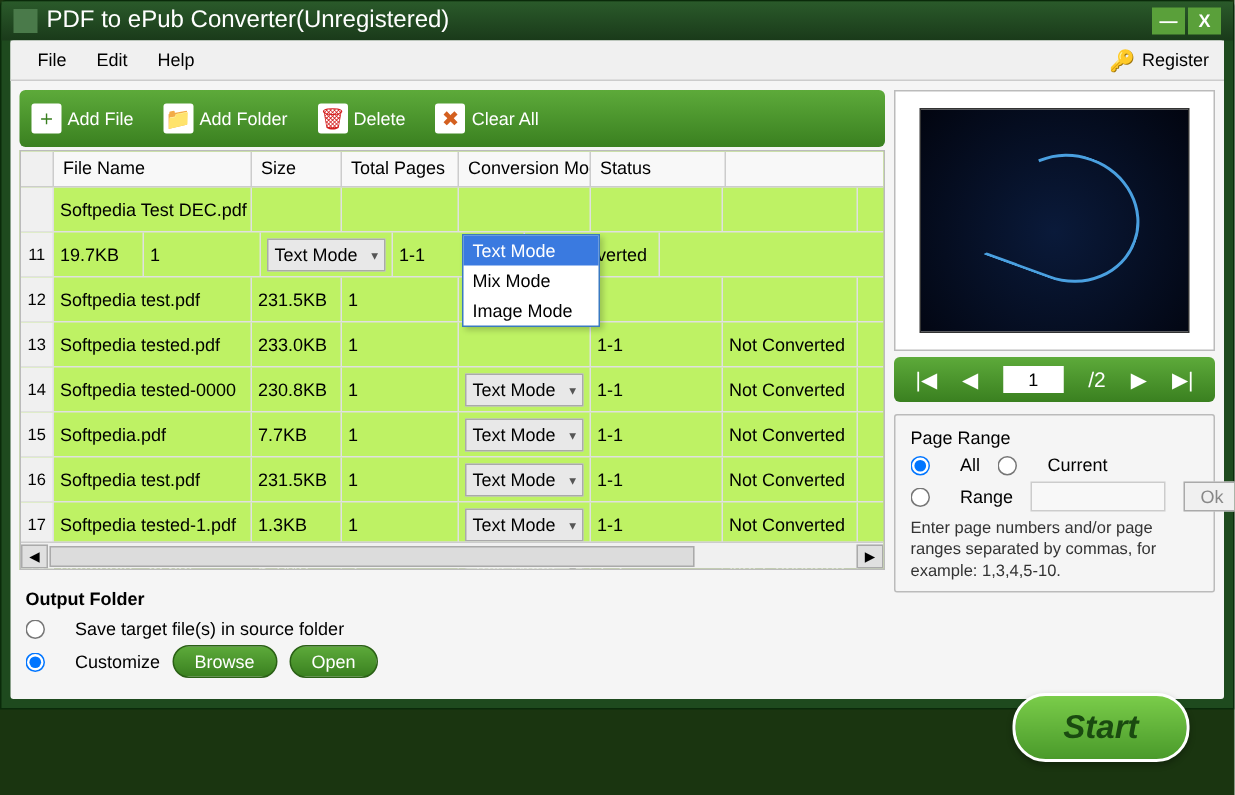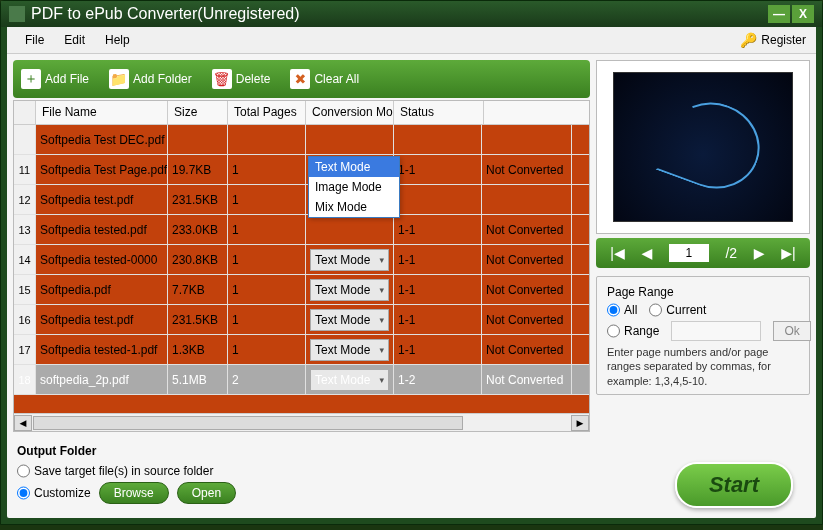--- a/index.html
+++ b/index.html
@@ -13,21 +13,21 @@
 .content { background: #f5f5f5; margin: 0 6px 6px 6px; border-radius: 2px; padding: 0; }
 .menubar { background: #f0f0f0; padding: 4px 8px; display: flex; align-items: center; border-bottom: 1px solid #ccc; position: relative; }
 .menubar-item { padding: 2px 10px; cursor: pointer; }
 .register { position: absolute; right: 10px; display: flex; align-items: center; gap: 4px; cursor: pointer; }
 .key-icon { color: #d4a020; font-size: 14px; }
 .body { display: flex; padding: 6px; gap: 6px; }
 .left { flex: 1; display: flex; flex-direction: column; }
 .toolbar { background: linear-gradient(#5daa3a, #3a8020); border-radius: 4px; padding: 6px 8px; display: flex; gap: 20px; align-items: center; color: #fff; height: 38px; }
 .tool-btn { display: flex; align-items: center; gap: 4px; cursor: pointer; color: #fff; }
 .tool-icon { width: 20px; height: 20px; background: #fff; border-radius: 2px; display: flex; align-items: center; justify-content: center; font-size: 14px; }
-.table-wrap { border: 1px solid #bbb; margin-top: 2px; height: 332px; overflow: hidden; background: #c2410c; position: relative; }
+.table-wrap { border: 1px solid #bbb; margin-top: 2px; height: 280px; overflow: hidden; background: #bef264; position: relative; }
 .thead { display: flex; background: #f8f8f8; border-bottom: 1px solid #ccc; height: 24px; }
 .th { border-right: 1px solid #ccc; padding: 4px 6px; overflow: hidden; white-space: nowrap; }
 .tbody { overflow: hidden; position: relative; }
 .tr { display: flex; border-bottom: 1px solid #e0e0e0; height: 30px; align-items: center; }
 .tr.sel { background: #aaa; color: #fff; }
 .td { border-right: 1px solid #e0e0e0; padding: 3px 4px; overflow: hidden; white-space: nowrap; height: 100%; display: flex; align-items: center; }
 .c-idx { width: 22px; background: #f0f0f0; justify-content: center; font-size: 11px; }
 .c-name { width: 132px; }
 .c-size { width: 60px; }
 .c-pages { width: 78px; }
@@ -54,21 +54,21 @@
 .preview-img::after { content: ""; position: absolute; left: 30%; top: 20%; width: 50%; height: 55%; border: 2px solid #4aa0e0; border-left-color: transparent; border-radius: 50% 50% 50% 0; transform: rotate(20deg); }
 .nav { background: linear-gradient(#5daa3a, #3a8020); border-radius: 4px; height: 30px; display: flex; align-items: center; justify-content: space-around; color: #fff; padding: 0 6px; }
 .nav span { cursor: pointer; font-size: 14px; }
 .nav input { width: 40px; text-align: center; height: 18px; border: 1px solid #fff; }
 .page-range { border: 1px solid #bbb; border-radius: 2px; padding: 8px 8px 6px 10px; position: relative; margin-top: 4px; }
 .pr-row { display: flex; align-items: center; gap: 12px; margin: 4px 0; }
 .pr-row input[type=text] { width: 90px; height: 20px; border: 1px solid #ccc; background: #f8f8f8; }
 .ok-btn { background: #f0f0f0; border: 1px solid #aaa; padding: 2px 10px; cursor: pointer; color: #888; }
 .hint { font-size: 11px; color: #333; margin-top: 4px; line-height: 1.3; }
 .start-btn { position: absolute; right: 30px; bottom: 22px; background: linear-gradient(#7acc4a, #4a9a2a); border: 2px solid #fff; border-radius: 22px; padding: 8px 32px; font-size: 22px; font-weight: bold; font-style: italic; color: #1a4a10; cursor: pointer; box-shadow: 0 2px 4px rgba(0,0,0,.3); }
-label { display: flex; gap: 4px; cursor: pointer; }
+label { display: flex; align-items: center; gap: 20px; cursor: pointer; }
 </style>
 </head>
 <body>
 
 <div class="window">
   <div class="titlebar">
     <span class="titlebar-icon"></span>
     <span class="titlebar-title">PDF to ePub Converter(Unregistered)</span>
     <div class="titlebar-btns">
       <span>—</span>
@@ -122,21 +122,20 @@
                 <div class="td c-idx"></div>
                 <div class="td c-name">Softpedia Test DEC.pdf</div>
                 <div class="td c-size"></div>
                 <div class="td c-pages"></div>
                 <div class="td c-mode"></div>
                 <div class="td c-selpage"></div>
                 <div class="td c-status"></div>
               </div>
               <div class="tr">
                 <div class="td c-idx">11</div>
-                <div class="td c-name">Softpedia Test Page.pdf</div>
                 <div class="td c-size">19.7KB</div>
                 <div class="td c-pages">1</div>
                 <div class="td c-mode">
                   <div class="mode-select">
                     <span>Text Mode</span>
                     <span class="arr">▾</span>
                   </div>
                 </div>
                 <div class="td c-selpage">1-1</div>
                 <div class="td c-status">Not Converted</div>
@@ -226,22 +225,22 @@
                     <span class="arr">▾</span>
                   </div>
                 </div>
                 <div class="td c-selpage">1-2</div>
                 <div class="td c-status">Not Converted</div>
               </div>
             </div>
 
           <div class="dropdown">
             <div class="dropdown-item hi">Text Mode</div>
+            <div class="dropdown-item">Mix Mode</div>
             <div class="dropdown-item">Image Mode</div>
-            <div class="dropdown-item">Mix Mode</div>
           </div>
 
           <div class="hscroll">
             <div class="sbtn">◀</div>
             <div class="track">
                 <div class="thumb"></div>
               </div>
             <div class="sbtn">▶</div>
           </div>
         </div>

